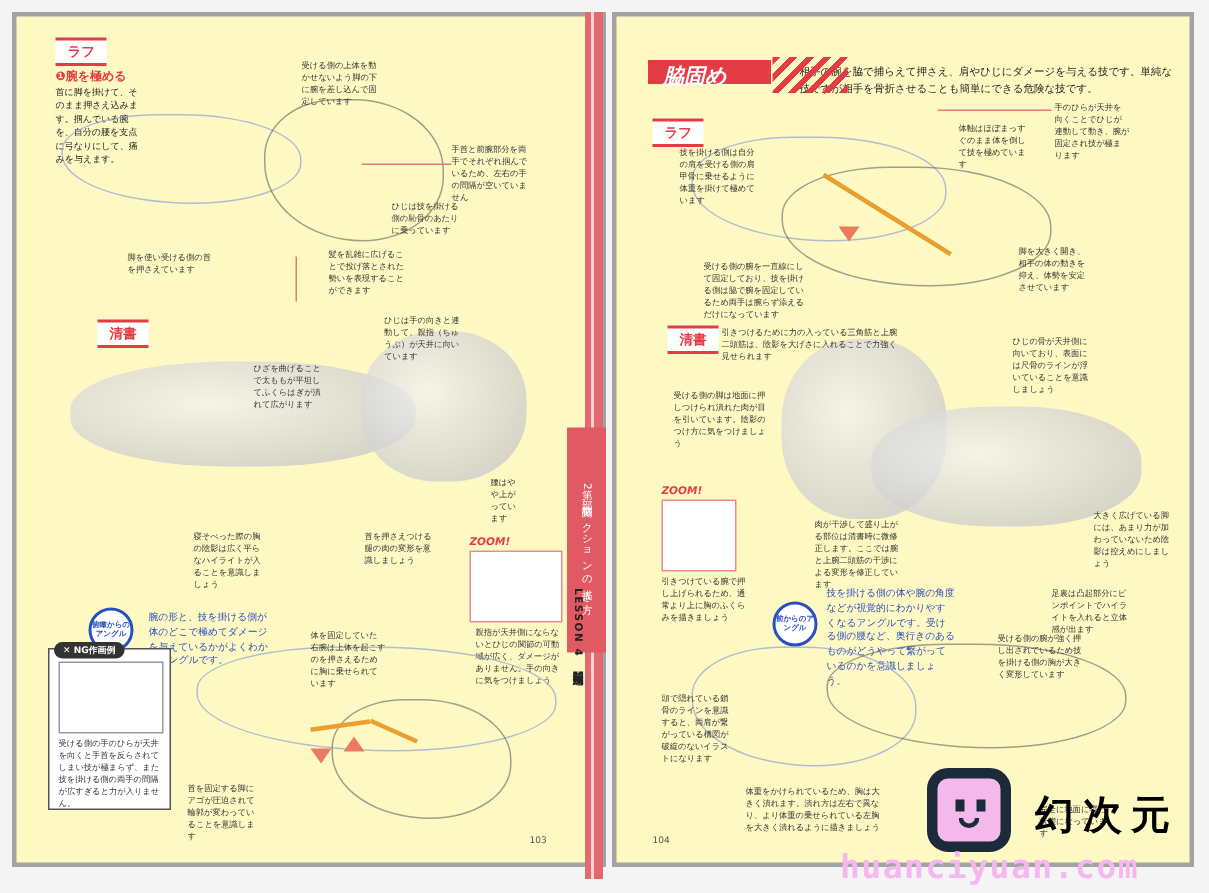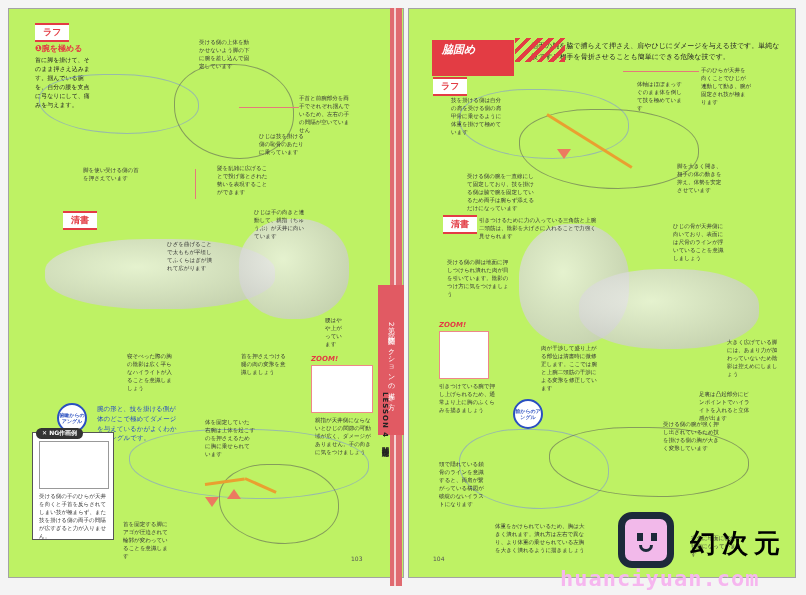--- a/index.html
+++ b/index.html
@@ -1,26 +1,26 @@
 <!DOCTYPE html>
 <html><head>
 <meta charset="utf-8">
 <style>
   *{box-sizing:border-box;margin:0;padding:0;}
   html,body{width:806px;height:595px;overflow:hidden;background:#f4f4f4;}
   body{font-family:"DejaVu Sans",sans-serif;position:relative;color:#333;}
-  .page{position:absolute;top:8px;background:#bef264;border:1px solid #a3a3a3;overflow:hidden;}
+  .page{position:absolute;top:8px;background:#fef9c3;border:3px solid #a3a3a3;overflow:hidden;}
   .page-left-main{left:8px;top:8px;width:396px;height:570px;}
   .page-right{left:408px;top:8px;width:388px;height:570px;}
   .red-spine{position:absolute;left:390px;top:8px;width:12px;height:578px;background:#e06a70;}
   .red-spine::after{content:"";position:absolute;left:4px;top:0;width:2px;height:100%;background:#fff;opacity:.7;}
   .spine-tab{position:absolute;left:378px;top:285px;width:26px;height:150px;background:#e15a63;color:#fff;font-size:7px;writing-mode:vertical-rl;display:flex;align-items:center;justify-content:center;padding:4px 0;letter-spacing:1px;}
   .spine-lesson{position:absolute;left:380px;top:392px;writing-mode:vertical-rl;font-size:7px;color:#222;font-weight:bold;letter-spacing:1px;}
   .section-label{position:absolute;font-size:9px;font-weight:bold;color:#e33c44;border-top:2px solid #e33c44;border-bottom:2px solid #e33c44;padding:1px 8px;background:#fff;}
-  .title-badge{position:absolute;left:432px;top:40px;width:82px;height:36px;background:#e33c44;color:#fff;font-size:11px;font-weight:bold;font-style:italic;padding:2px 10px;}
+  .title-badge{position:absolute;left:432px;top:40px;width:82px;height:16px;background:#e33c44;color:#fff;font-size:14px;font-weight:bold;font-style:italic;padding:2px 10px;}
   .stripes{position:absolute;left:515px;top:38px;width:50px;height:24px;background:repeating-linear-gradient(135deg,#e33c44 0 4px,transparent 4px 8px);}
   .note{position:absolute;font-size:5.5px;line-height:1.45;color:#333;}
   .note-red-title{position:absolute;font-size:8px;font-weight:bold;color:#e33c44;text-align:right;}
   .body-text{position:absolute;font-size:7px;line-height:1.5;color:#222;}
   .blue-text{position:absolute;font-size:6.5px;line-height:1.5;color:#2a4fc0;}
   .angle-badge{position:absolute;width:30px;height:30px;border:2px solid #2a4fc0;border-radius:50%;color:#2a4fc0;font-size:5px;font-weight:bold;display:flex;align-items:center;justify-content:center;text-align:center;line-height:1.2;background:#fff;}
   .ng-box{position:absolute;left:32px;top:432px;width:82px;height:108px;border:1.5px solid #555;background:#fff;}
   .ng-label{position:absolute;left:36px;top:428px;background:#333;color:#fff;font-size:6px;font-weight:bold;padding:1px 6px;border-radius:6px;}
   .zoom-label{position:absolute;font-size:7px;font-weight:bold;color:#e33c44;font-style:italic;text-align:center;}
   .zoom-box{position:absolute;border:1px solid #e88;background:#fff;}
@@ -124,20 +124,21 @@
   <div class="note" style="left:38px;top:250px;width:66px;">受ける側の脚は地面に押しつけられ潰れた肉が目を引いています。陰影のつけ方に気をつけましょう</div>
   <div class="note" style="left:132px;top:336px;width:58px;">肉が干渉して盛り上がる部位は清書時に微修正します。ここでは腕と上腕二頭筋の干渉による変形を修正しています</div>
   <div class="note" style="left:318px;top:330px;width:54px;">大きく広げている脚には、あまり力が加わっていないため陰影は控えめにしましょう</div>
   <div class="note" style="left:290px;top:382px;width:54px;">足裏は凸起部分にピンポイントでハイライトを入れると立体感が出ます</div>
 
   <div class="zoom-label" style="left:30px;top:312px;">ZOOM!</div>
   <div class="zoom-box" style="left:30px;top:322px;width:50px;height:48px;"></div>
   <div class="note" style="left:30px;top:374px;width:60px;">引きつけている腕で押し上げられるため、通常より上に胸のふくらみを描きましょう</div>
 
   <div class="angle-badge" style="left:104px;top:390px;">前からのアングル</div>
+  <div class="blue-text" style="left:140px;top:380px;width:86px;">技を掛ける側の体や腕の角度などが視覚的にわかりやすくなるアングルです。受ける側の腰など、奥行きのあるものがどうやって繋がっているのかを意識しましょう。</div>
 
   <div class="sketch" style="left:50px;top:420px;width:150px;height:80px;"></div>
   <div class="sketch dark" style="left:140px;top:418px;width:200px;height:70px;"></div>
 
   <div class="note" style="left:254px;top:412px;width:60px;">受ける側の腕が強く押し出されているため技を掛ける側の胸が大きく変形しています</div>
   <div class="note" style="left:30px;top:452px;width:46px;">頭で隠れている鎖骨のラインを意識すると、両肩が繋がっている構図が破綻のないイラストになります</div>
   <div class="note" style="left:86px;top:514px;width:92px;">体重をかけられているため、胸は大きく潰れます。潰れ方は左右で異なり、より体重の乗せられている左胸を大きく潰れるように描きましょう</div>
   <div class="note" style="left:282px;top:526px;width:48px;">完全に地面に寝た状態になっています</div>
 
   <div class="page-num" style="left:24px;top:546px;">104</div>

